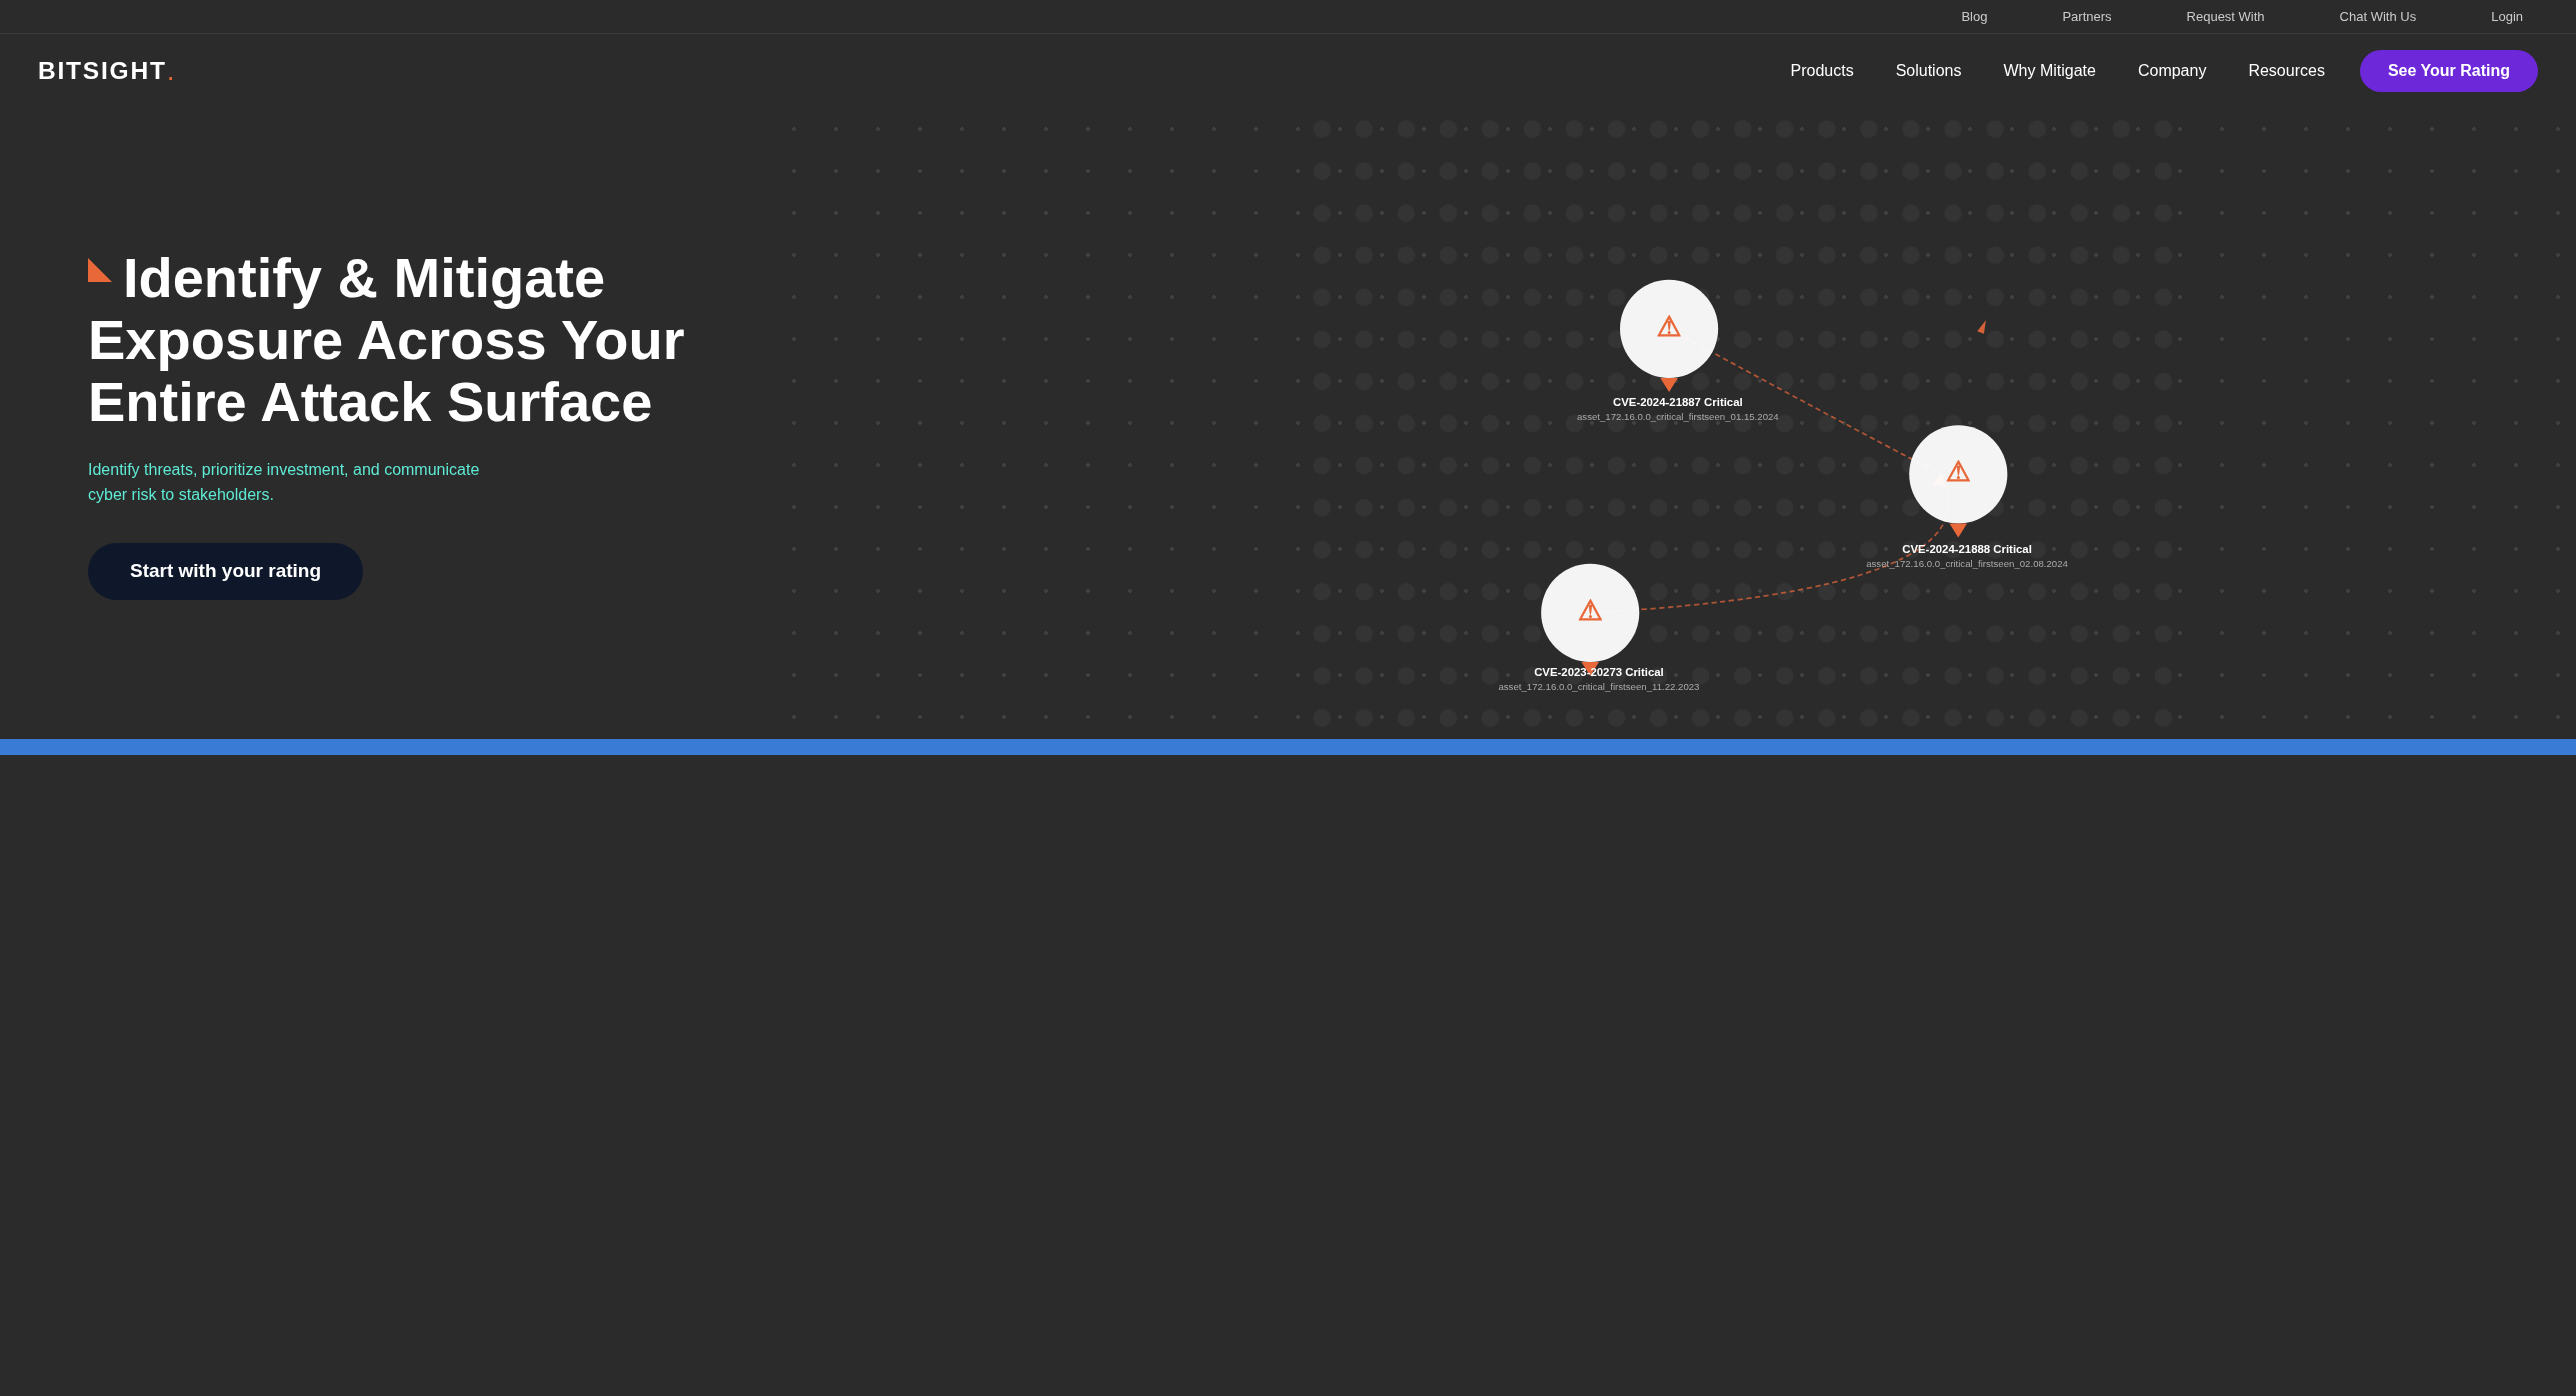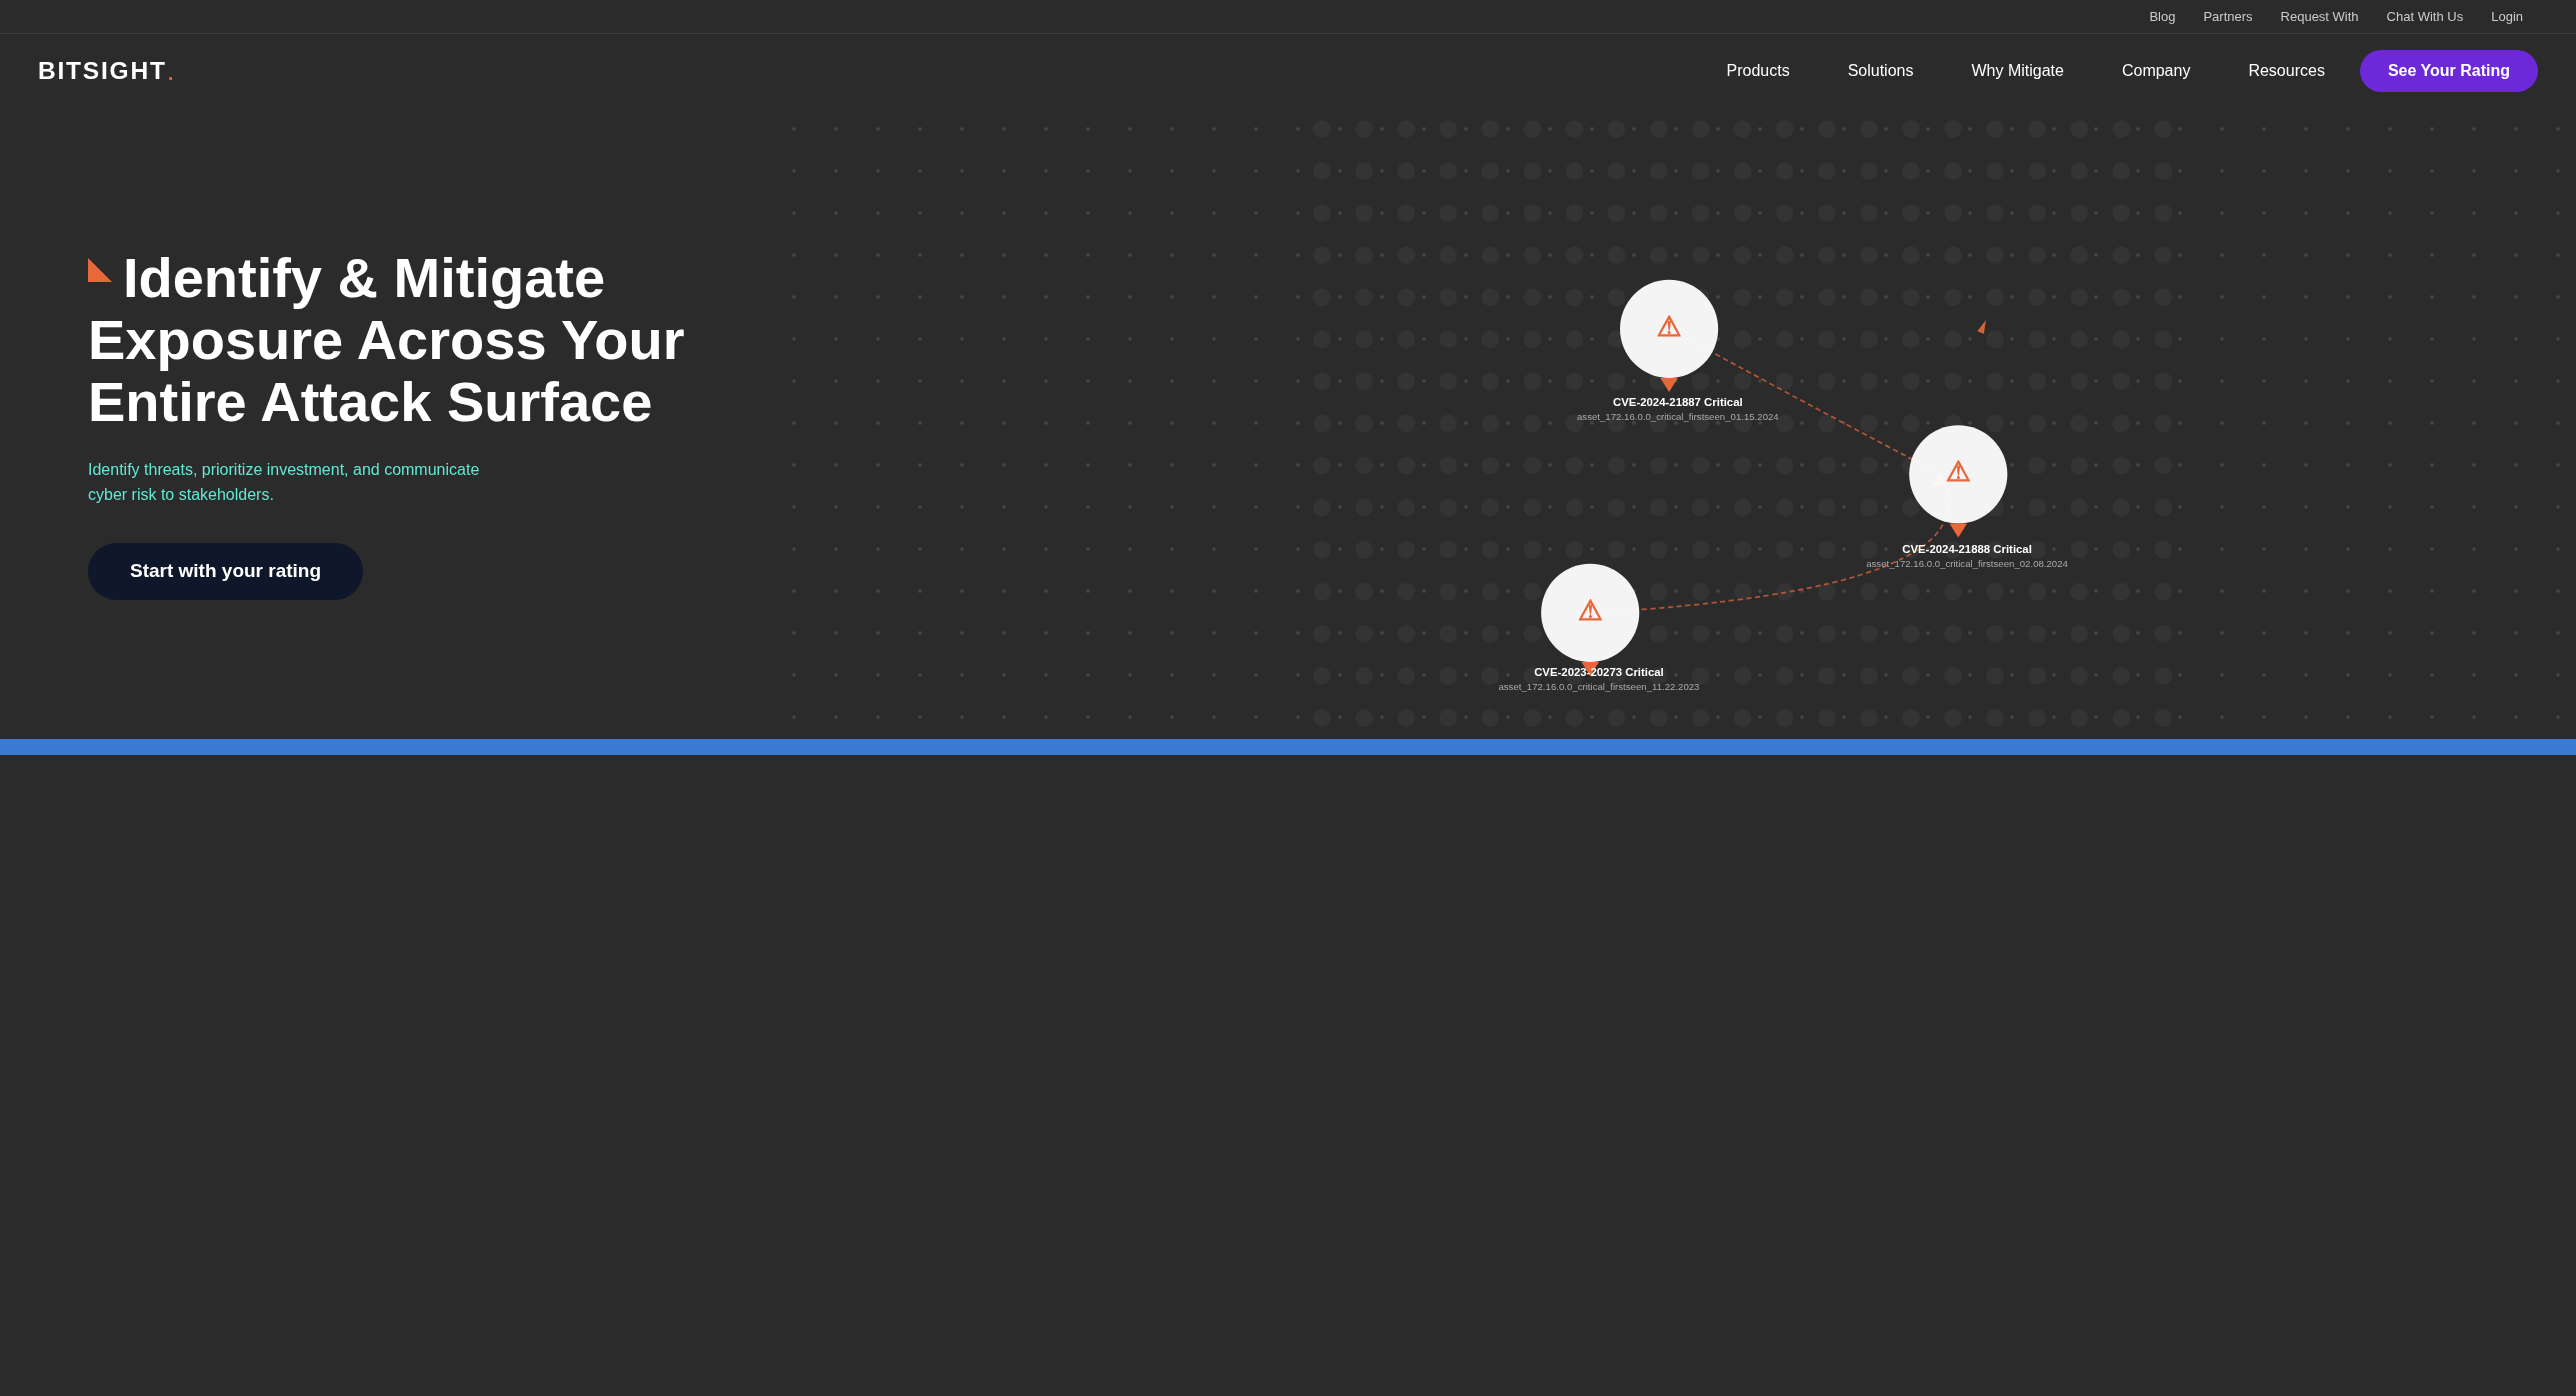--- a/index.html
+++ b/index.html
@@ -20,20 +20,21 @@
       padding: 8.8px 53px;
       gap: 28px;
       border-bottom: 0.9px solid #3a3a3a;
     }
 
     .top-bar a {
       color: #ccc;
       text-decoration: none;
       font-size: 13px;
       font-weight: 400;
+      margin-left: 47px;
     }
 
     
     .main-nav {
       background: #2b2b2b;
       display: flex;
       align-items: center;
       padding: 16px 38px;
       gap: 0;
     }
@@ -55,21 +56,21 @@
 
     .logo-dot {
       color: #e8683a;
       font-size: 28px;
       line-height: 1;
     }
 
     .nav-links {
       display: flex;
       align-items: flex-start;
-      gap: 58px;
+      gap: 42px;
       margin-right: 35px;
     }
 
     .nav-links a {
       color: #fff;
       text-decoration: none;
       font-size: 16px;
       font-weight: 500;
     }
 

